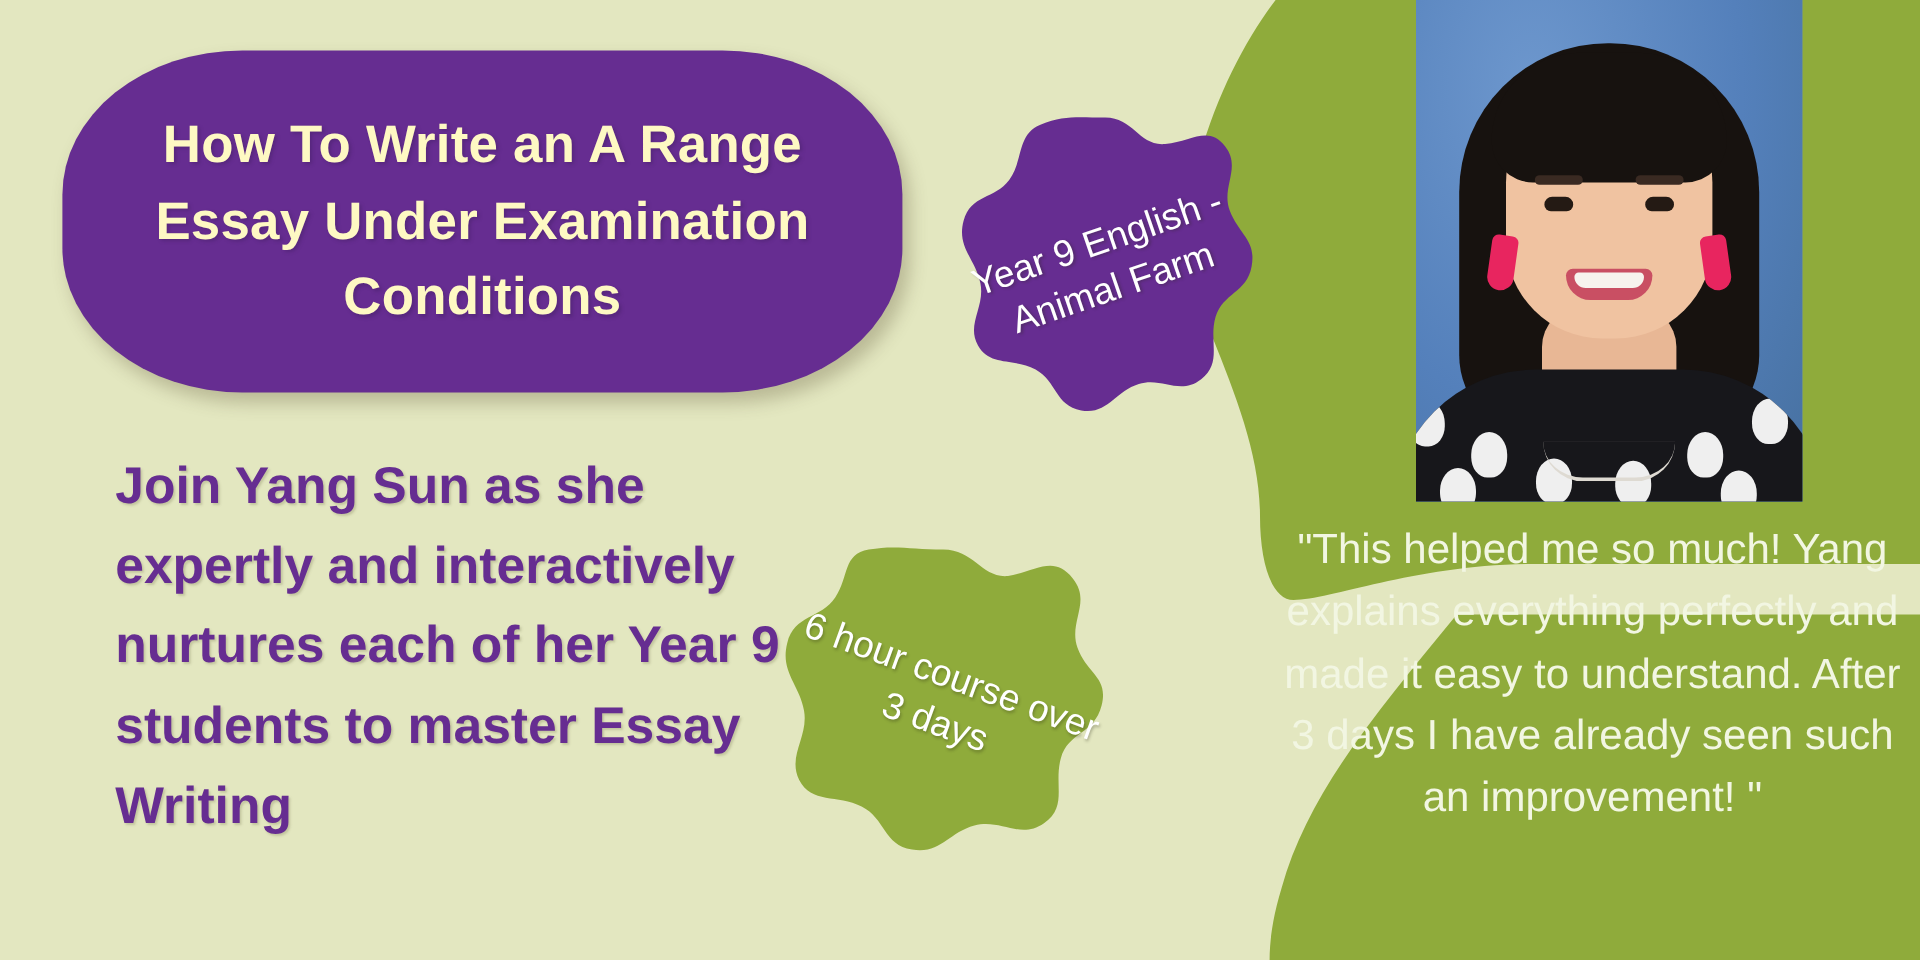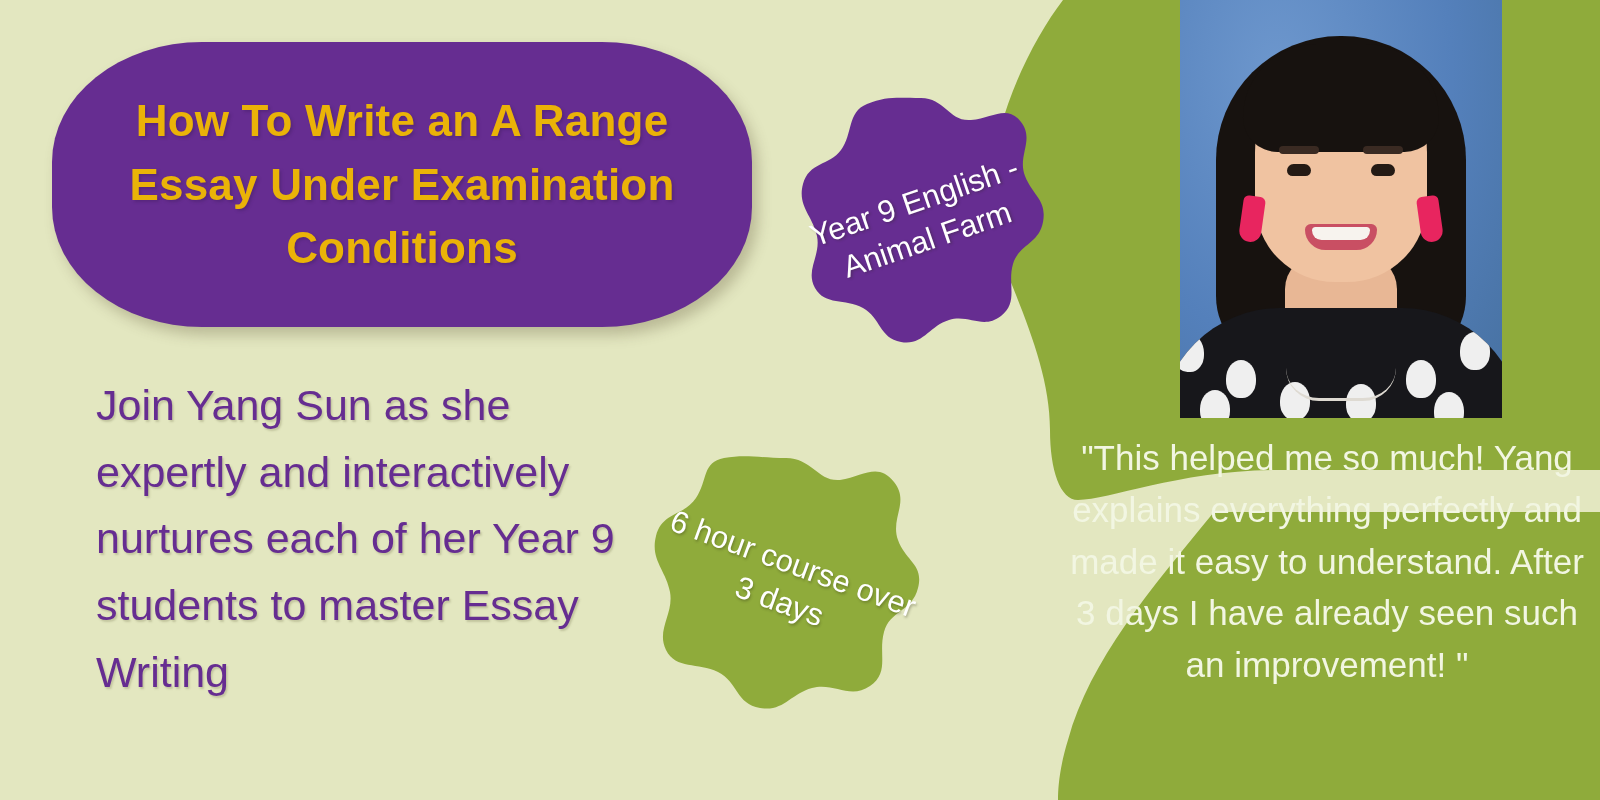--- a/index.html
+++ b/index.html
@@ -39,40 +39,40 @@
     width: 700px;
     height: 285px;
     background: #662d91;
     border-radius: 150px / 120px;
     box-shadow: 6px 8px 14px rgba(80, 70, 40, 0.28);
     display: flex;
     align-items: center;
     justify-content: center;
   }
   #title-text {
-    color: #eab308;
+    color: #fef9c3;
     font-size: 44px;
     font-weight: bold;
     line-height: 1.45;
     text-align: center;
     letter-spacing: 0.2px;
     padding: 0 22px;
     text-shadow: 2px 2px 3px rgba(60, 30, 90, 0.35);
   }
 
   
   #blurb {
     position: absolute;
     left: 96px;
     top: 372px;
     width: 560px;
     color: #662d91;
     font-size: 43px;
     line-height: 1.55;
-    font-weight: normal;
+    font-weight: bold;
     text-shadow: 1.5px 1.5px 2px rgba(120, 120, 80, 0.30);
   }
 
   
   .badge {
     position: absolute;
     display: flex;
     align-items: center;
     justify-content: center;
   }

